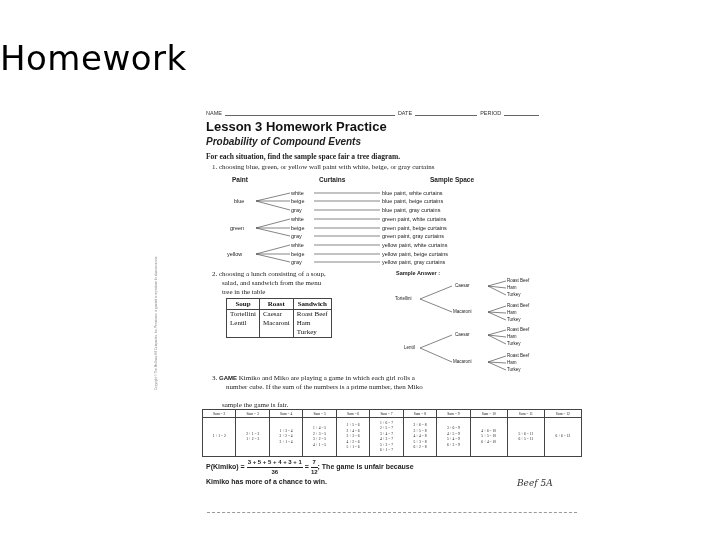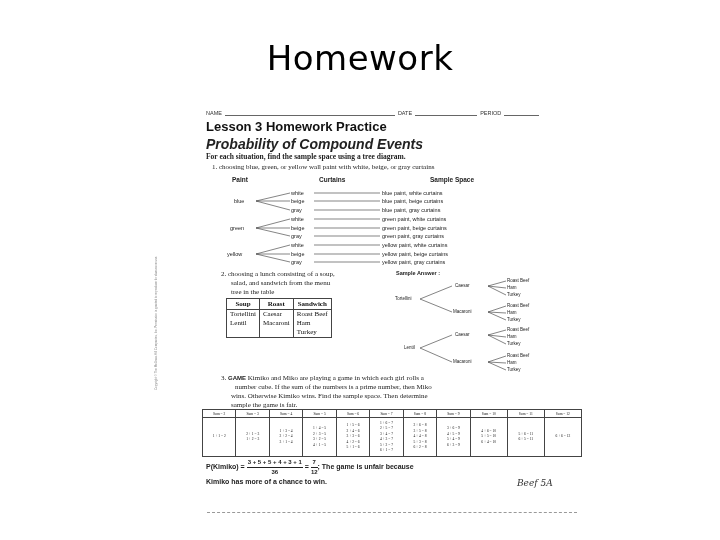--- a/index.html
+++ b/index.html
@@ -1,27 +1,27 @@
 <!DOCTYPE html>
 <html><head>
 <meta charset="utf-8">
 <style>
   html, body { margin:0; padding:0; }
   body { width:720px; height:540px; background:#ffffff; position:relative; overflow:hidden; font-family:"Liberation Sans", sans-serif; color:#111; }
-  .slide-title { position:absolute; left:0; top:38px; width:720px; text-align:center; font-size:34px; font-family:"DejaVu Sans", sans-serif; color:#000; letter-spacing:0.5px; }
+  .slide-title { position:absolute; left:0; top:38px; width:720px; text-align:left; font-size:34px; font-family:"DejaVu Sans", sans-serif; color:#000; letter-spacing:0.5px; }
   .sheet { position:absolute; left:162px; top:100px; width:430px; height:420px; }
   .hdr { position:absolute; left:44px; top:10px; width:385px; font-size:5.5px; color:#333; display:flex; align-items:flex-end; }
   .hdr .line { border-bottom:0.6px solid #666; display:inline-block; height:4px; margin:0 3px; }
   .lesson { position:absolute; left:44px; top:19px; font-size:13px; font-weight:bold; color:#111; }
-  .sub { position:absolute; left:44px; top:36px; font-size:14px; font-weight:bold; font-style:italic; color:#222; }
+  .sub { position:absolute; left:44px; top:36px; font-size:10px; font-weight:bold; font-style:italic; color:#222; }
   .instr { position:absolute; left:44px; top:52px; font-family:"Liberation Serif", serif; font-weight:bold; font-size:7.5px; color:#222; }
   .q1 { position:absolute; left:50px; top:63px; font-family:"Liberation Serif", serif; font-size:7px; color:#222; }
   .col { position:absolute; font-size:6.5px; font-weight:bold; color:#222; }
   .small { position:absolute; font-size:5.5px; color:#222; white-space:nowrap; }
-  .serif7 { position:absolute; font-family:"Liberation Serif", serif; font-size:7px; color:#222; line-height:9px;margin-left:9px; }
+  .serif7 { position:absolute; font-family:"Liberation Serif", serif; font-size:7px; color:#222; line-height:9px; }
   svg.lines { position:absolute; left:0; top:0; }
   table.menu { position:absolute; left:64px; top:198px; border-collapse:collapse; font-family:"Liberation Serif", serif; font-size:7px;border-radius:13px; }
   table.menu th { border:0.7px solid #444; padding:1px 3px; font-weight:bold; text-align:center; }
   table.menu td { border-left:0.7px solid #444; border-right:0.7px solid #444; padding:0 3px; line-height:9px; vertical-align:top; }
   table.menu tr:last-child td { border-bottom:0.7px solid #444; }
   table.sums { position:absolute; left:40px; top:309px; border-collapse:collapse; font-family:"Liberation Serif", serif; font-size:3.6px; width:380px; }
   table.sums th { border:0.5px solid #444; font-weight:normal; padding:1px 0; height:5px; }
   table.sums td { border:0.5px solid #444; text-align:center; vertical-align:middle; line-height:5.5px; height:38px; padding:0 1px; }
   .prob { position:absolute; left:44px; top:358px; font-size:7px; font-weight:bold; color:#222; line-height:9px; }
   .frac { display:inline-block; vertical-align:middle; text-align:center; font-size:6px; }
@@ -44,21 +44,21 @@
     <span>NAME</span>
     <span class="line" style="width:170px"></span>
     <span>DATE</span>
     <span class="line" style="width:62px"></span>
     <span>PERIOD</span>
     <span class="line" style="width:35px"></span>
   </div>
 
   <div class="lesson">Lesson 3 Homework Practice</div>
   <div class="sub">Probability of Compound Events</div>
-  <div class="instr">For each situation, find the sample space using a tree diagram.</div>
+  <div class="instr">For each situation, find the sample space fair a tree diagram.</div>
   <div class="q1">1. choosing blue, green, or yellow wall paint with white, beige, or gray curtains</div>
 
   <div class="col" style="left:70px;top:76px">Paint</div>
   <div class="col" style="left:157px;top:76px">Curtains</div>
   <div class="col" style="left:268px;top:76px">Sample Space</div>
 
   <svg class="lines" width="430" height="420">
     <g stroke="#333" stroke-width="0.6" fill="none">
       <line x1="94" y1="101" x2="128" y2="93"></line>
         <line x1="94" y1="101" x2="128" y2="101"></line>
@@ -171,21 +171,20 @@
   <div class="small" style="left:345px;top:253px;font-size:4.5px">Roast Beef</div>
   <div class="small" style="left:345px;top:260px;font-size:4.5px">Ham</div>
   <div class="small" style="left:345px;top:267px;font-size:4.5px">Turkey</div>
 
   <div class="serif7" style="left:50px;top:274px">
     <span>3.</span>
     <b style="font-family:'Liberation Sans',sans-serif;font-size:6px">GAME</b>
     <span>Kimiko and Miko are playing a game in which each girl rolls a</span>
   </div>
   <div class="serif7" style="left:64px;top:283px">number cube. If the sum of the numbers is a prime number, then Miko</div>
-  <div class="serif7" style="left:60px;top:292px">wins. Otherwise Kimiko wins. Find the sample space. Then determine</div>
   <div class="serif7" style="left:60px;top:301px">sample the game is fair.</div>
 
   <table class="sums">
     <tbody>
         <tr id="sums-head">
           <th>Sum = 2</th>
           <th>Sum = 3</th>
           <th>Sum = 4</th>
           <th>Sum = 5</th>
           <th>Sum = 6</th>

